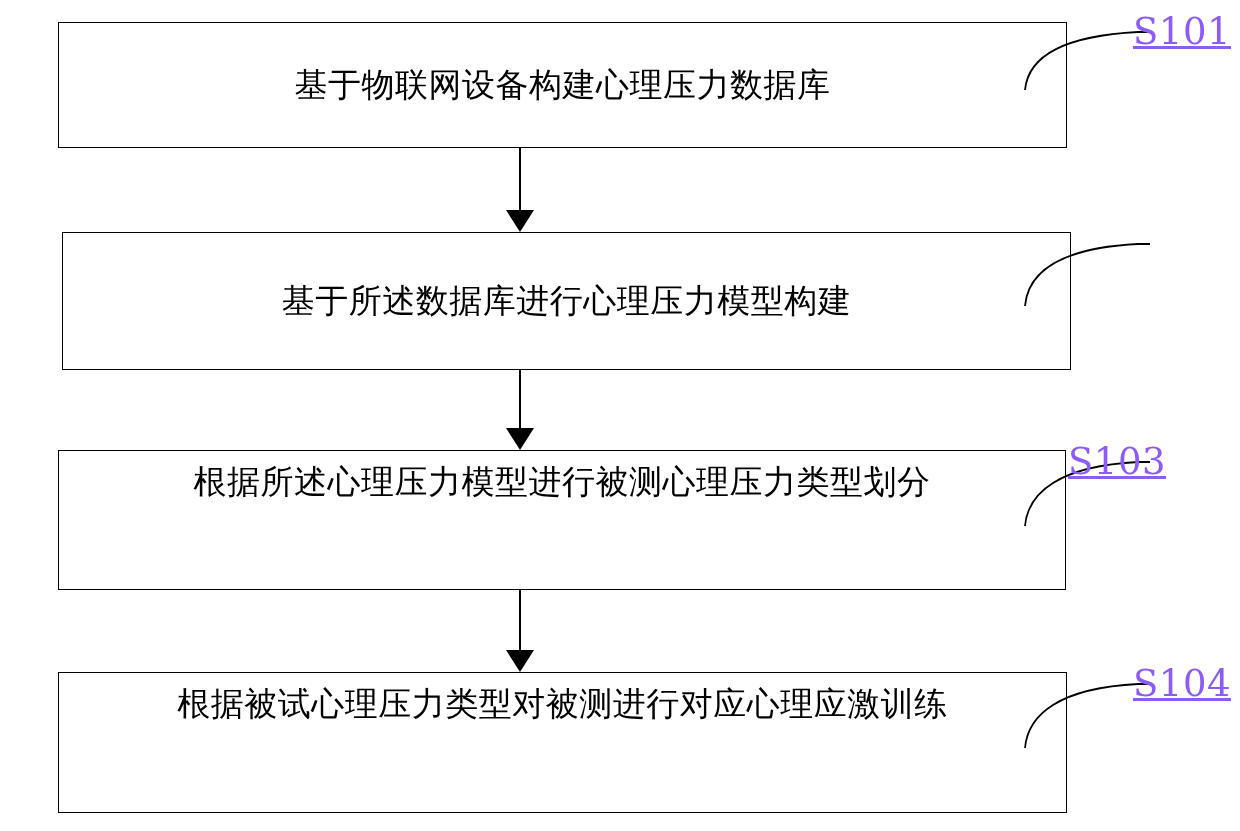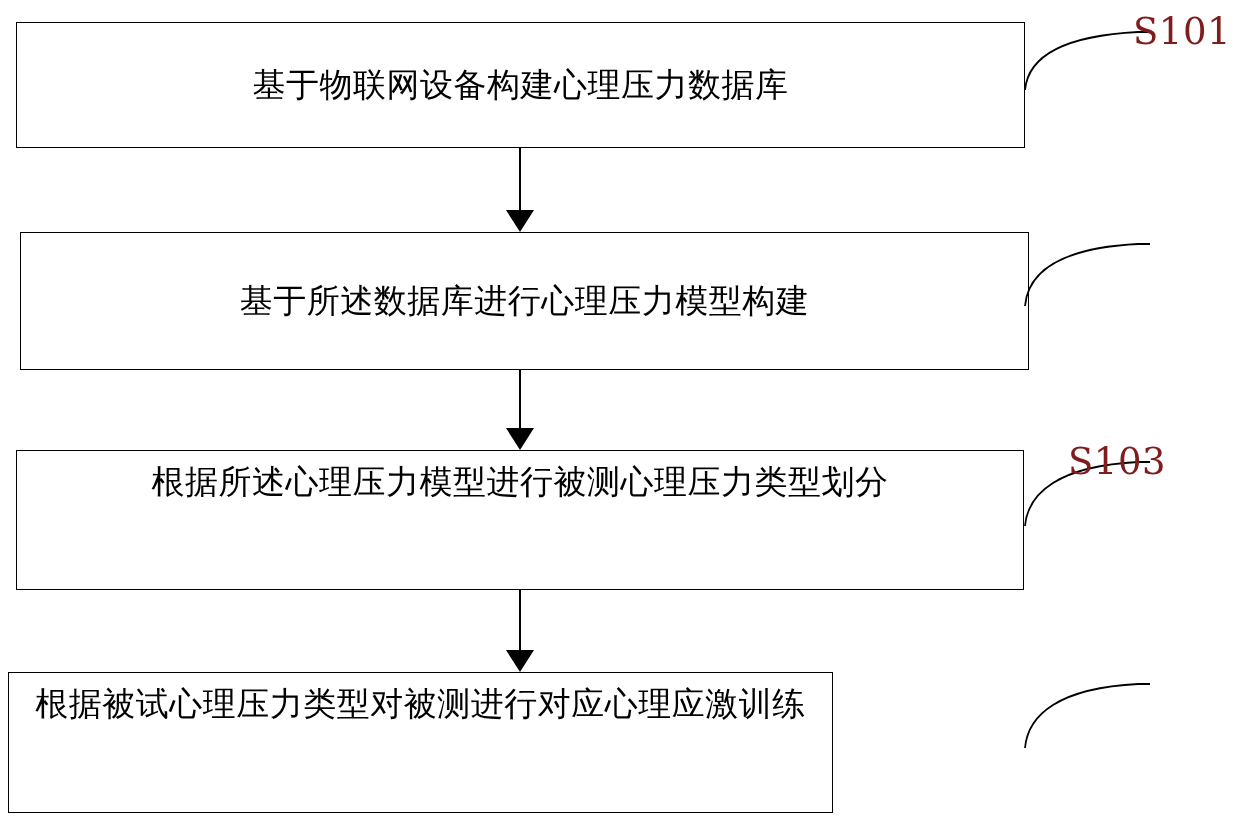--- a/index.html
+++ b/index.html
@@ -20,20 +20,21 @@
 
   
   .node {
     position: absolute;
     box-sizing: border-box;
     border: 1.6px solid #000000;
     background: #ffffff;
     display: flex;
     justify-content: center;
     text-align: center;
+    margin-left: 42px;
   }
   .node.v-center { align-items: center; }
   .node.v-top    { align-items: flex-start; }
 
   .node-label {
     display: block;
     font-family: "DejaVu Sans", sans-serif;
     font-size: 33px;
     line-height: 1.42;
     color: #000000;
@@ -67,23 +68,24 @@
     border-left: 14px solid transparent;
     border-right: 14px solid transparent;
     border-top: 22px solid #000000;
   }
 
   
   .step-tag {
     position: absolute;
     font-family: "DejaVu Serif", serif;
     font-size: 37px;
-    color: #7f1d1d;
+    color: #8b5cf6;
     letter-spacing: 0.5px;
     white-space: nowrap;
+    text-decoration: underline;
   }
   .leader {
     position: absolute;
     pointer-events: none;
     overflow: visible;
   }
   .leader path {
     fill: none;
     stroke: #000000;
     stroke-width: 1.8;
@@ -128,21 +130,22 @@
   <svg class="leader" style="left:1020px; top:446px; width:130px; height:88px;" viewBox="0 0 130 88">
     <path d="M 5 80 C 8 46, 40 20, 118 16 L 130 16"></path>
   </svg>
   <div class="step-tag" style="left:1068px; top:440px;">S103</div>
 
   <div class="arrow" style="left:495px; top:590px; width:50px; height:82px;">
     <div class="arrow-line" style="height:60px;"></div>
     <div class="arrow-head"></div>
   </div>
 
-  <div class="node v-top" style="left:8px; top:672px; width:825px; height:141px;">
+  <div class="node v-top" style="left:16px; top:672px; width:1009px; height:141px;">
     <span class="node-label">根据被试心理压力类型对被测进行对应心理应激训练</span>
   </div>
 
   <svg class="leader" style="left:1020px; top:668px; width:130px; height:88px;" viewBox="0 0 130 88">
     <path d="M 5 80 C 8 46, 40 20, 118 16 L 130 16"></path>
   </svg>
+  <div class="step-tag" style="left:1133px; top:662px;">S104</div>
 
 </div>
 
 </body></html>

